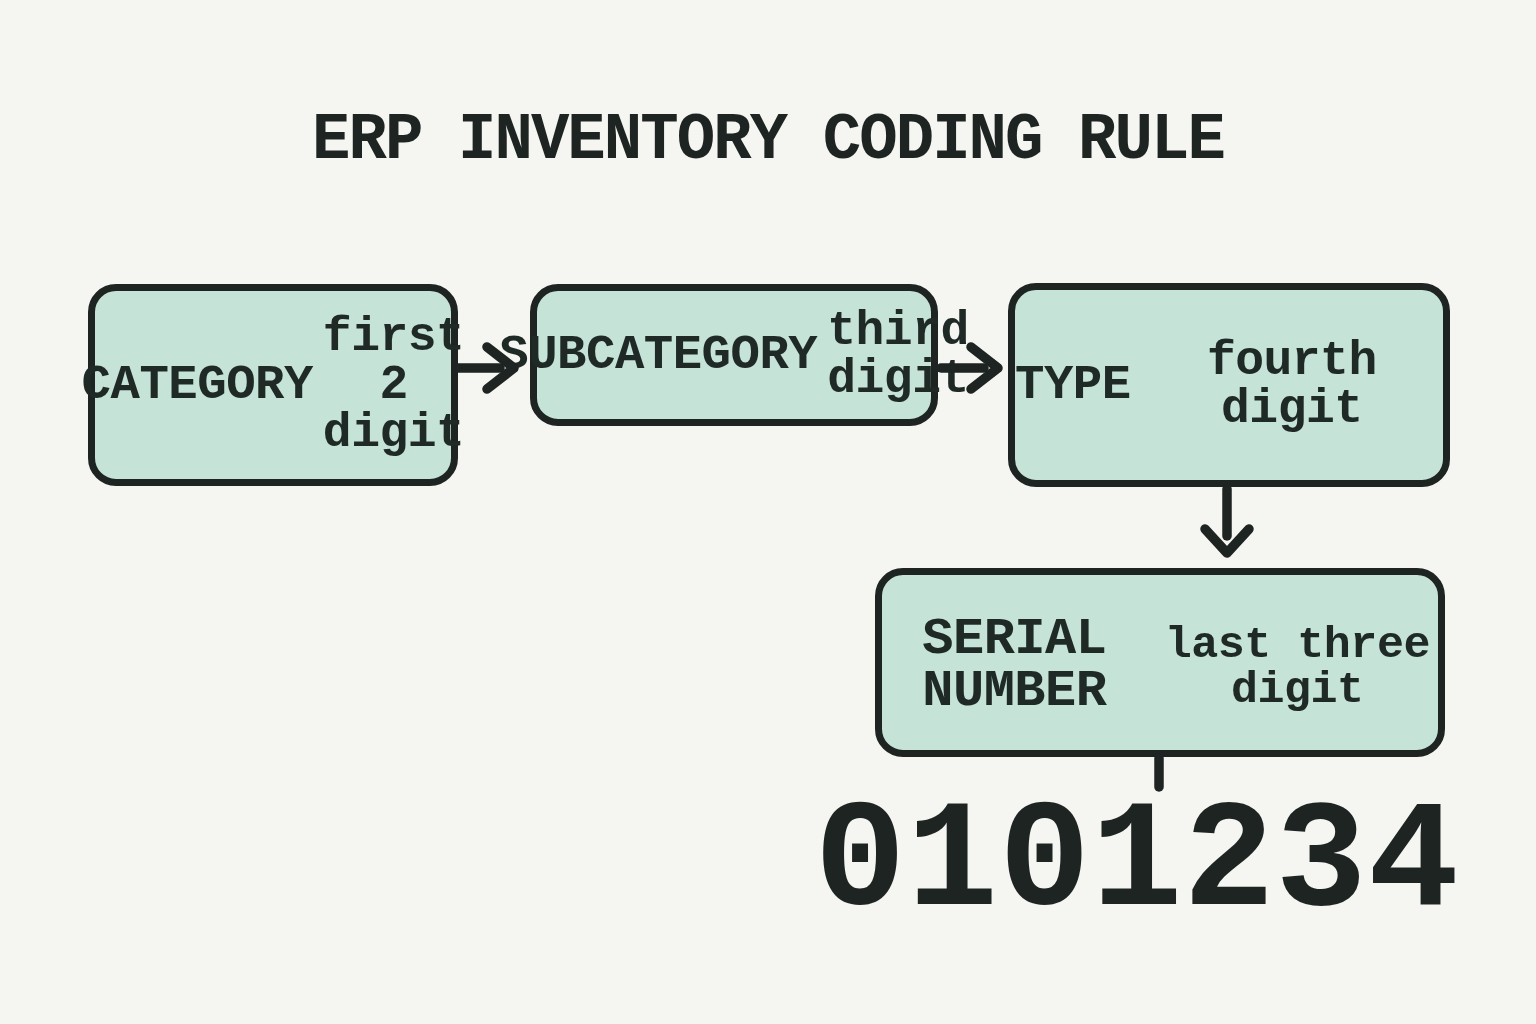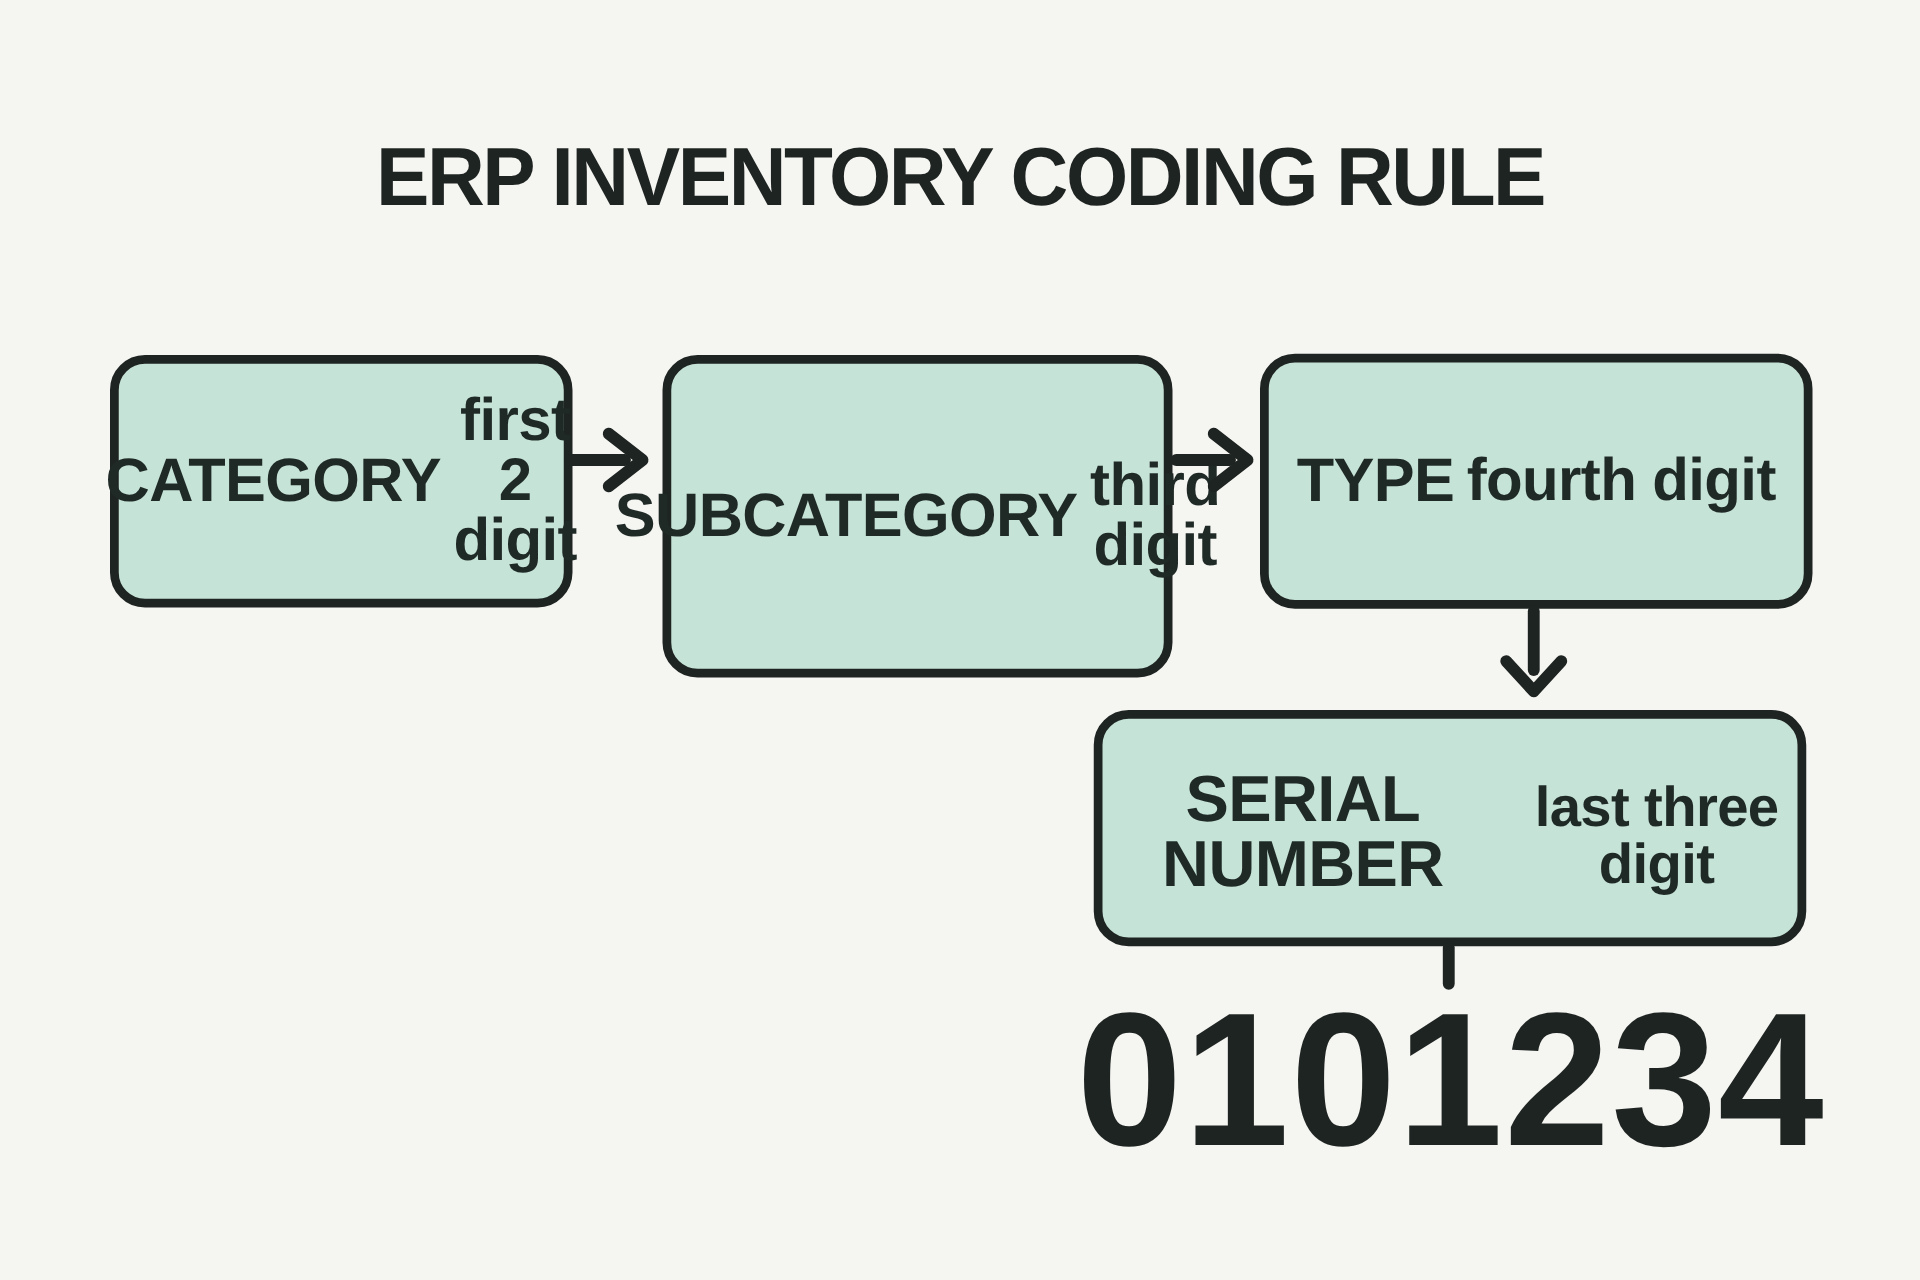--- a/index.html
+++ b/index.html
@@ -12,20 +12,21 @@
     overflow: hidden;
     background: var(--bg, #f5f5f2);
     font-family: "Liberation Sans", sans-serif;
     position: relative;
   }
   .stage {
     position: absolute;
     inset: 0;
     width: 1536px;
     height: 1024px;
+    font-family: Liberation Mono, monospace;
   }
   .page-title {
     position: absolute;
     left: 0;
     top: 103px;
     width: 1536px;
     text-align: center;
     font-size: 66px;
     font-weight: 700;
     letter-spacing: -2px;
@@ -52,21 +53,21 @@
     letter-spacing: -0.5px;
     line-height: 1;
   }
   .node .node-sublabel {
     font-size: 48px;
     font-weight: 600;
     letter-spacing: -0.5px;
     line-height: 1;
   }
   .node-category    { left: 88px;   top: 284px; width: 370px; height: 202px; }
-  .node-subcategory { left: 530px;  top: 284px; width: 408px; height: 258px; }
+  .node-subcategory { left: 530px;  top: 284px; width: 408px; height: 142px; }
   .node-type        { left: 1008px; top: 283px; width: 442px; height: 204px; }
   .node-serial      { left: 875px;  top: 568px; width: 570px; height: 189px; padding-top: 6px; }
   .node-serial .node-label    { font-size: 52px; }
   .node-serial .node-sublabel { font-size: 45px; margin-top: 4px; }
 
   .connector-layer {
     position: absolute;
     left: 0;
     top: 0;
     pointer-events: none;

